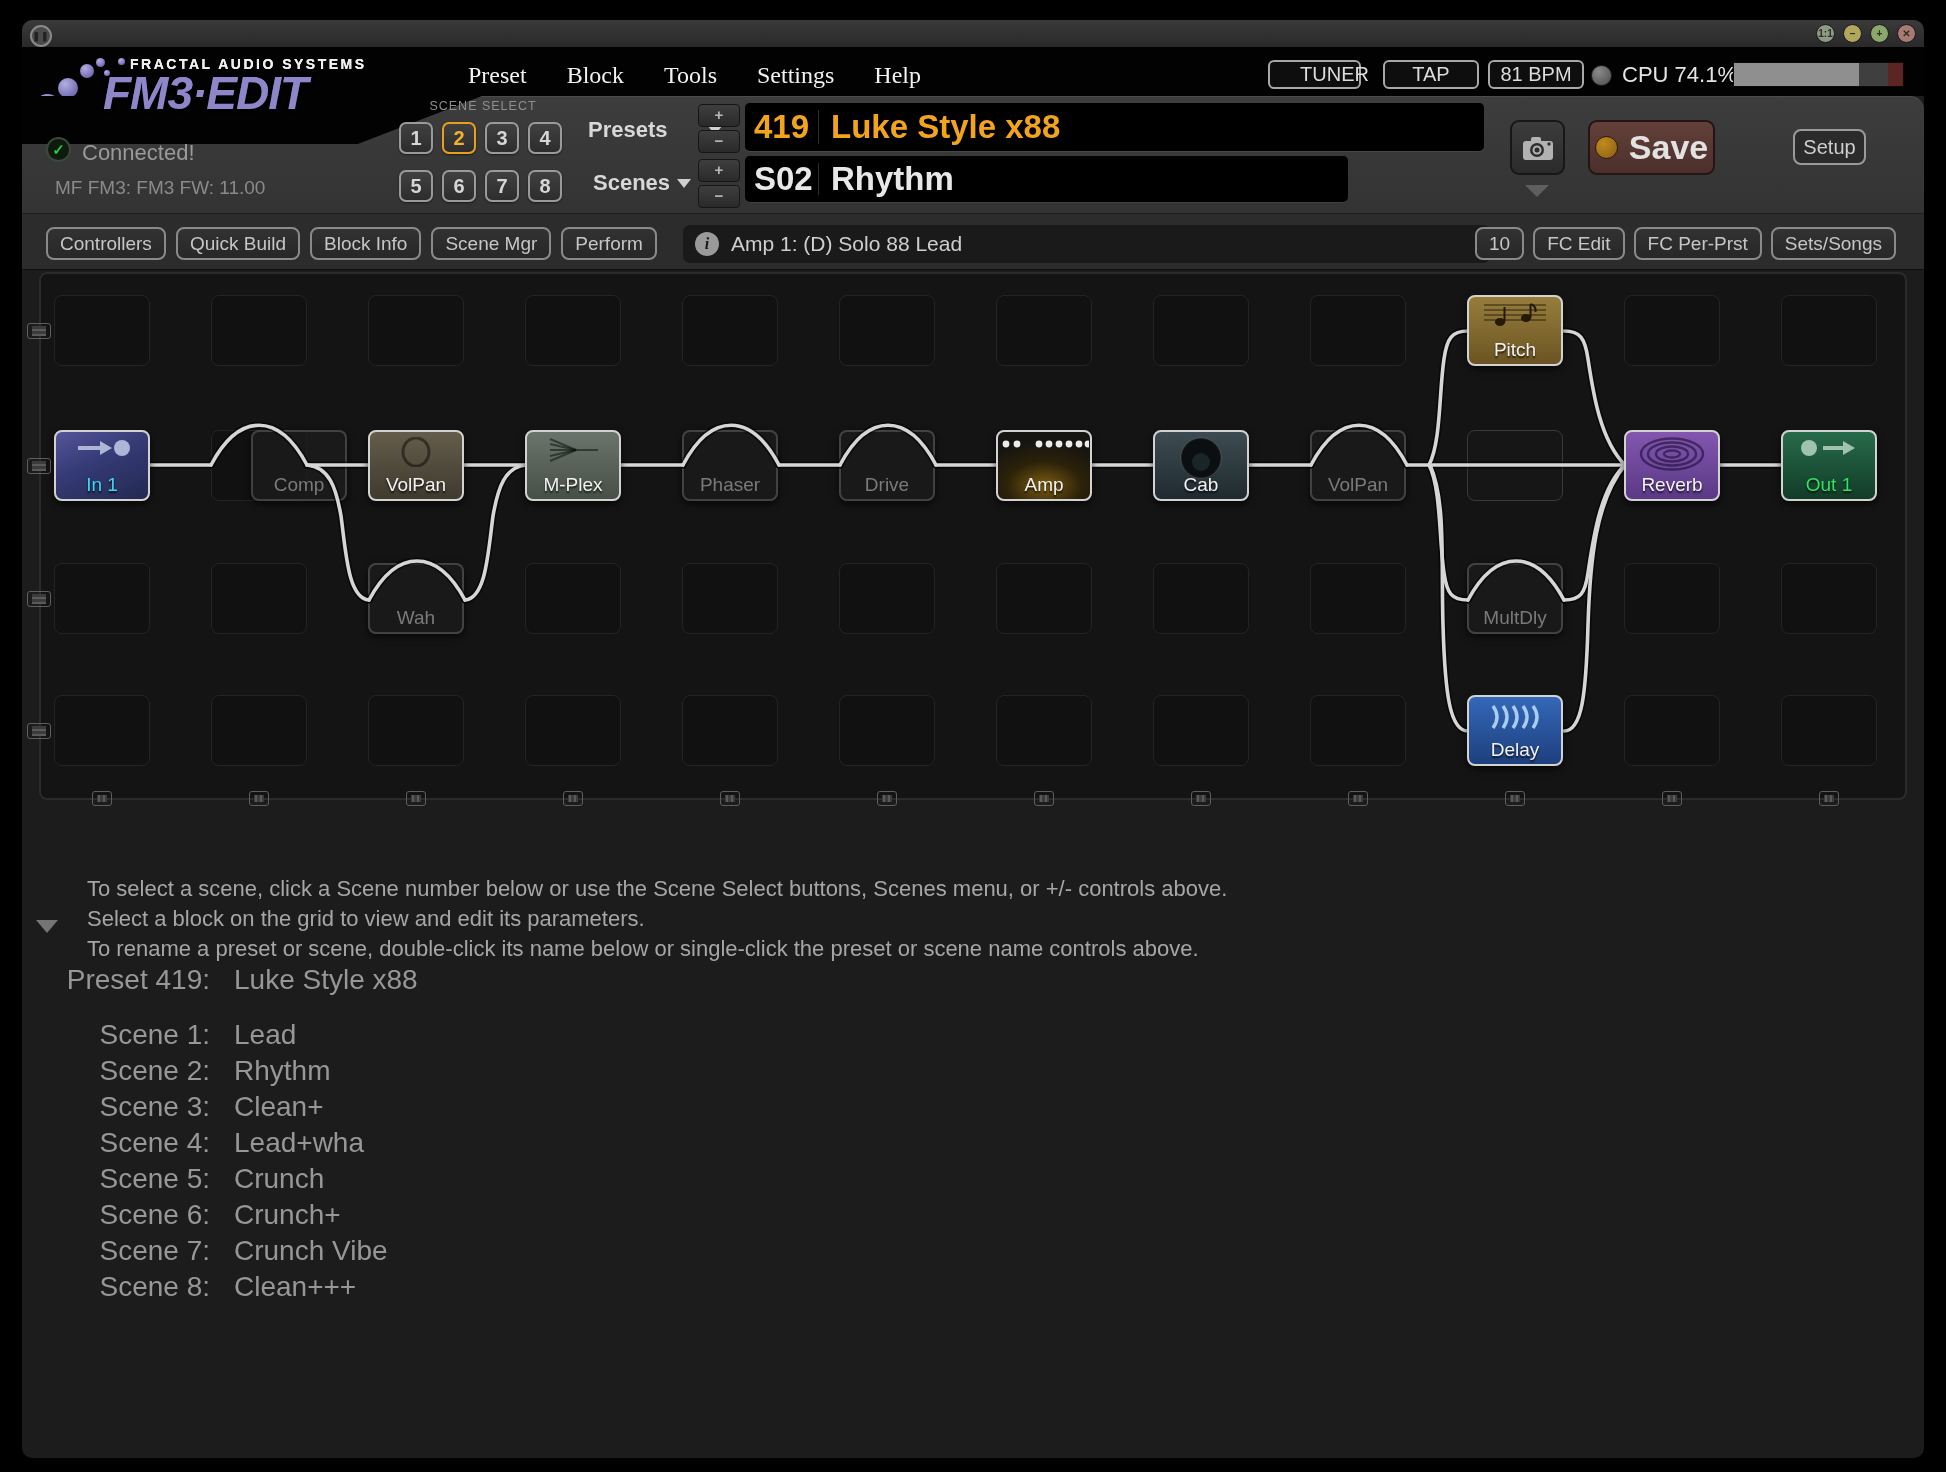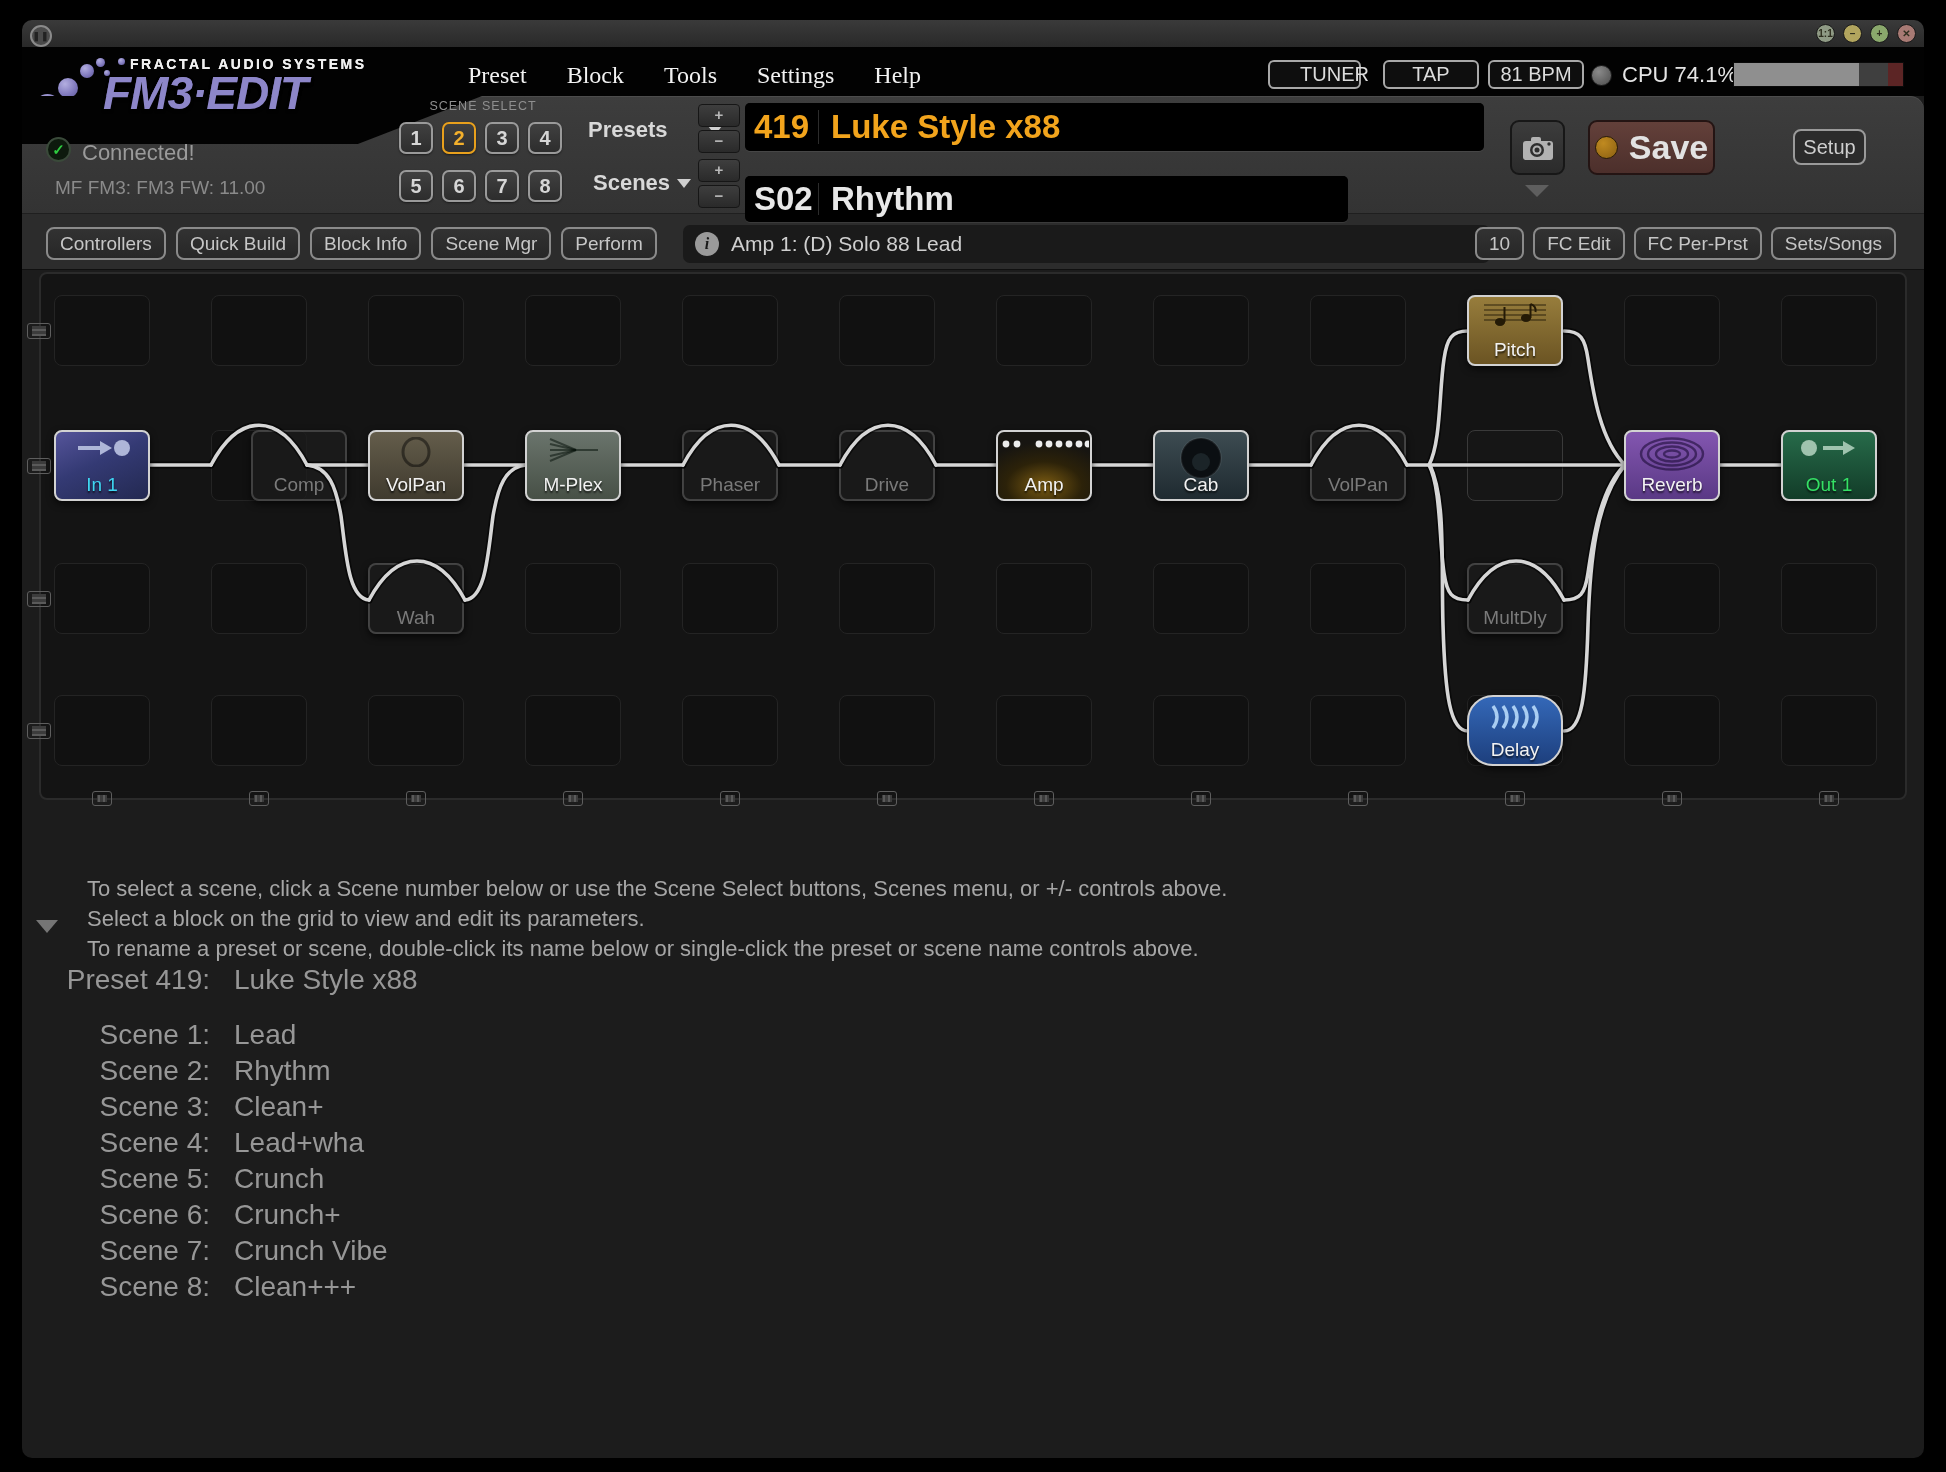--- a/index.html
+++ b/index.html
@@ -105,21 +105,21 @@
   .block .bicon{position:absolute;left:0;top:5px;width:100%;display:flex;justify-content:center;}
   .block.active{border:2.5px solid #d2d2d2;}
   .block.bypassed{border:2px solid rgba(160,160,160,.30);background:rgba(28,28,28,.7);}
   .block.bypassed .blabel{color:#7a7a7a;text-shadow:none;}
   .k-input{background:linear-gradient(155deg,#55549a 0%,#343a74 45%,#232951 100%);}
   .k-volpan{background:linear-gradient(#645d4b,#3f3a2e);}
   .k-mplex{background:linear-gradient(#6a746c,#475046);}
   .k-amp{background:radial-gradient(ellipse 75% 65% at 50% 80%,#7c5c12 0%,#2c2209 55%,#171511 100%);}
   .k-cab{background:linear-gradient(#3d4c52,#1f2a30);}
   .k-pitch{background:linear-gradient(#977d3c,#6b5423);}
-  .k-delay{background:linear-gradient(#3468b8,#1d3f7d);border-radius:26px;}
+  .k-delay{background:linear-gradient(#3468b8,#1d3f7d);}
   .k-reverb{background:linear-gradient(#8356b0,#5a3985);}
   .k-output{background:linear-gradient(#276b4a,#123c28);}
 
   .nub-l{position:absolute;width:24px;height:16px;background:#3c3c3c;border:1px solid #5e5e5e;border-radius:3px;
          box-sizing:border-box;background-image:repeating-linear-gradient(#5a5a5a 0 2px,transparent 2px 5px);
          background-clip:content-box;padding:2px 4px;}
   .nub-b{position:absolute;width:20px;height:15px;background:#3c3c3c;border:1px solid #5e5e5e;border-radius:3px;
          box-sizing:border-box;background-image:repeating-linear-gradient(90deg,#5a5a5a 0 2px,transparent 2px 5px);
          background-clip:content-box;padding:3px 4px;}
 
@@ -214,21 +214,21 @@
   </div>
   <div class="abs display-field" style="left:745px;top:103px;width:739px;height:48px;">
     <div class="disp-num amber">419</div>
     <div class="disp-sep"></div>
     <div class="disp-name amber">Luke Style x88</div>
   </div>
   <div class="abs stepper" style="left:698px;top:159px;">
     <div class="step-btn">+</div>
     <div class="step-btn">−</div>
   </div>
-  <div class="abs display-field" style="left:745px;top:176px;width:603px;height:46px;">
+  <div class="abs display-field" style="left:745px;top:156px;width:603px;height:46px;">
     <div class="disp-num white-t">S02</div>
     <div class="disp-sep"></div>
     <div class="disp-name white-t">Rhythm</div>
   </div>
 
   <div class="abs cam-btn">
     <svg width="32" height="26" viewBox="0 0 32 26">
       <rect x="1" y="6" width="30" height="19" rx="3" fill="#b2b2b2"></rect>
       <rect x="9" y="2" width="10" height="6" rx="2" fill="#b2b2b2"></rect>
       <circle cx="15" cy="15" r="7" fill="#2e2e2e"></circle>

